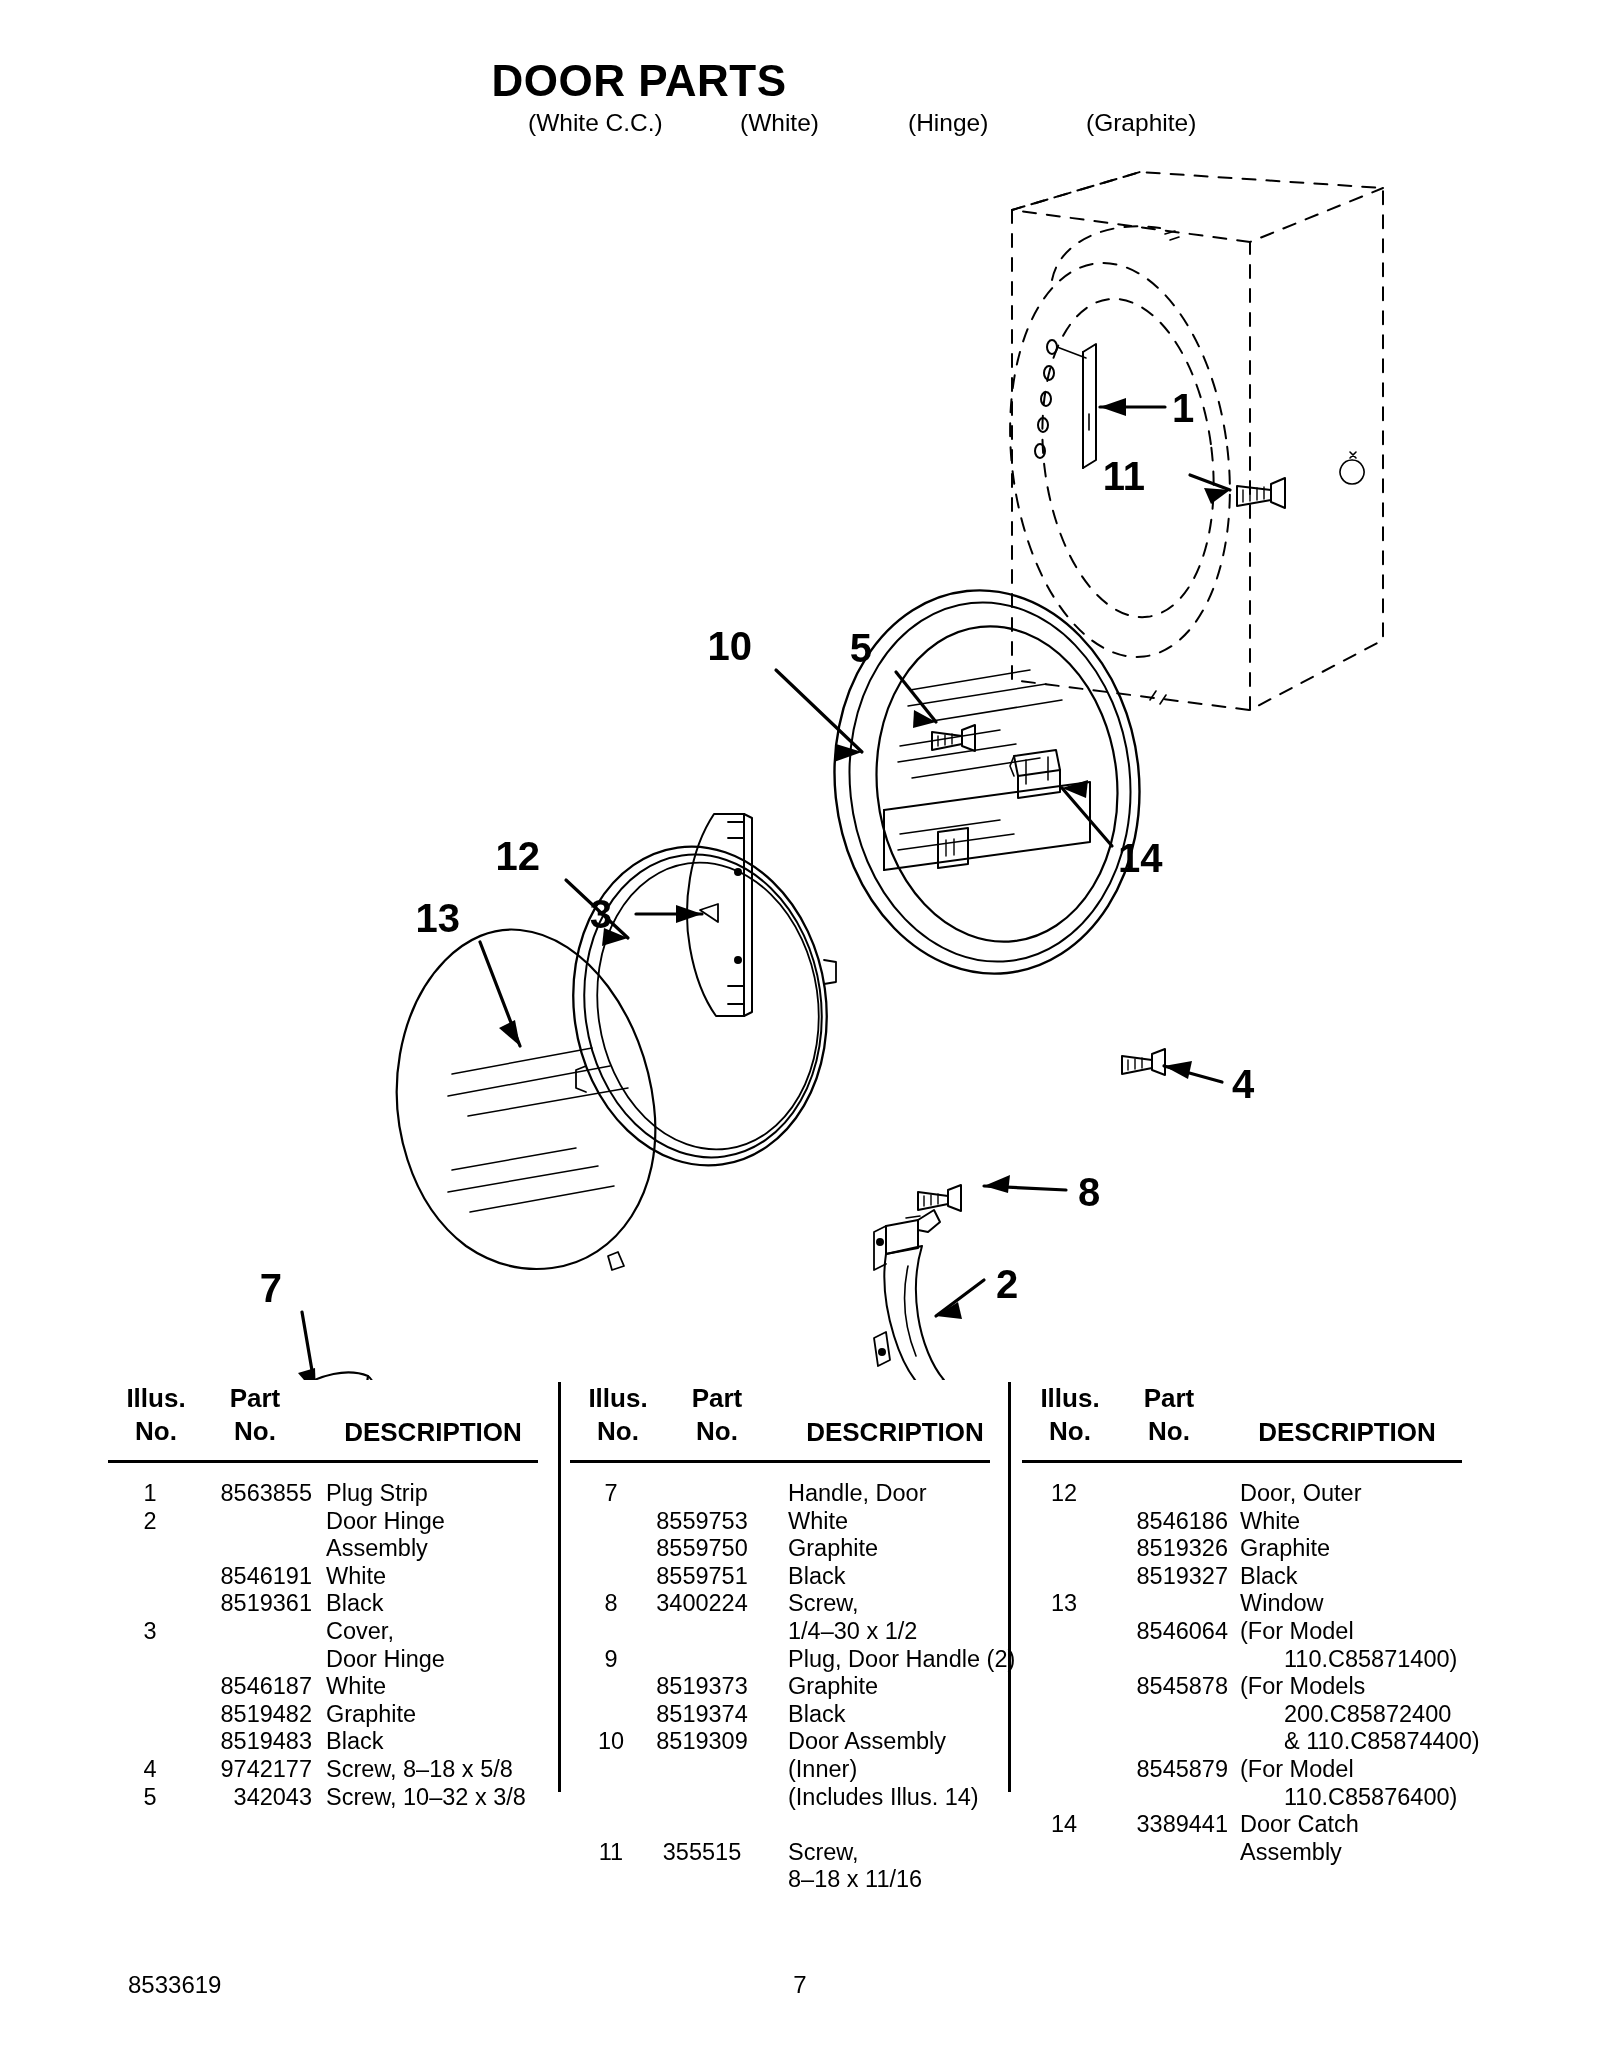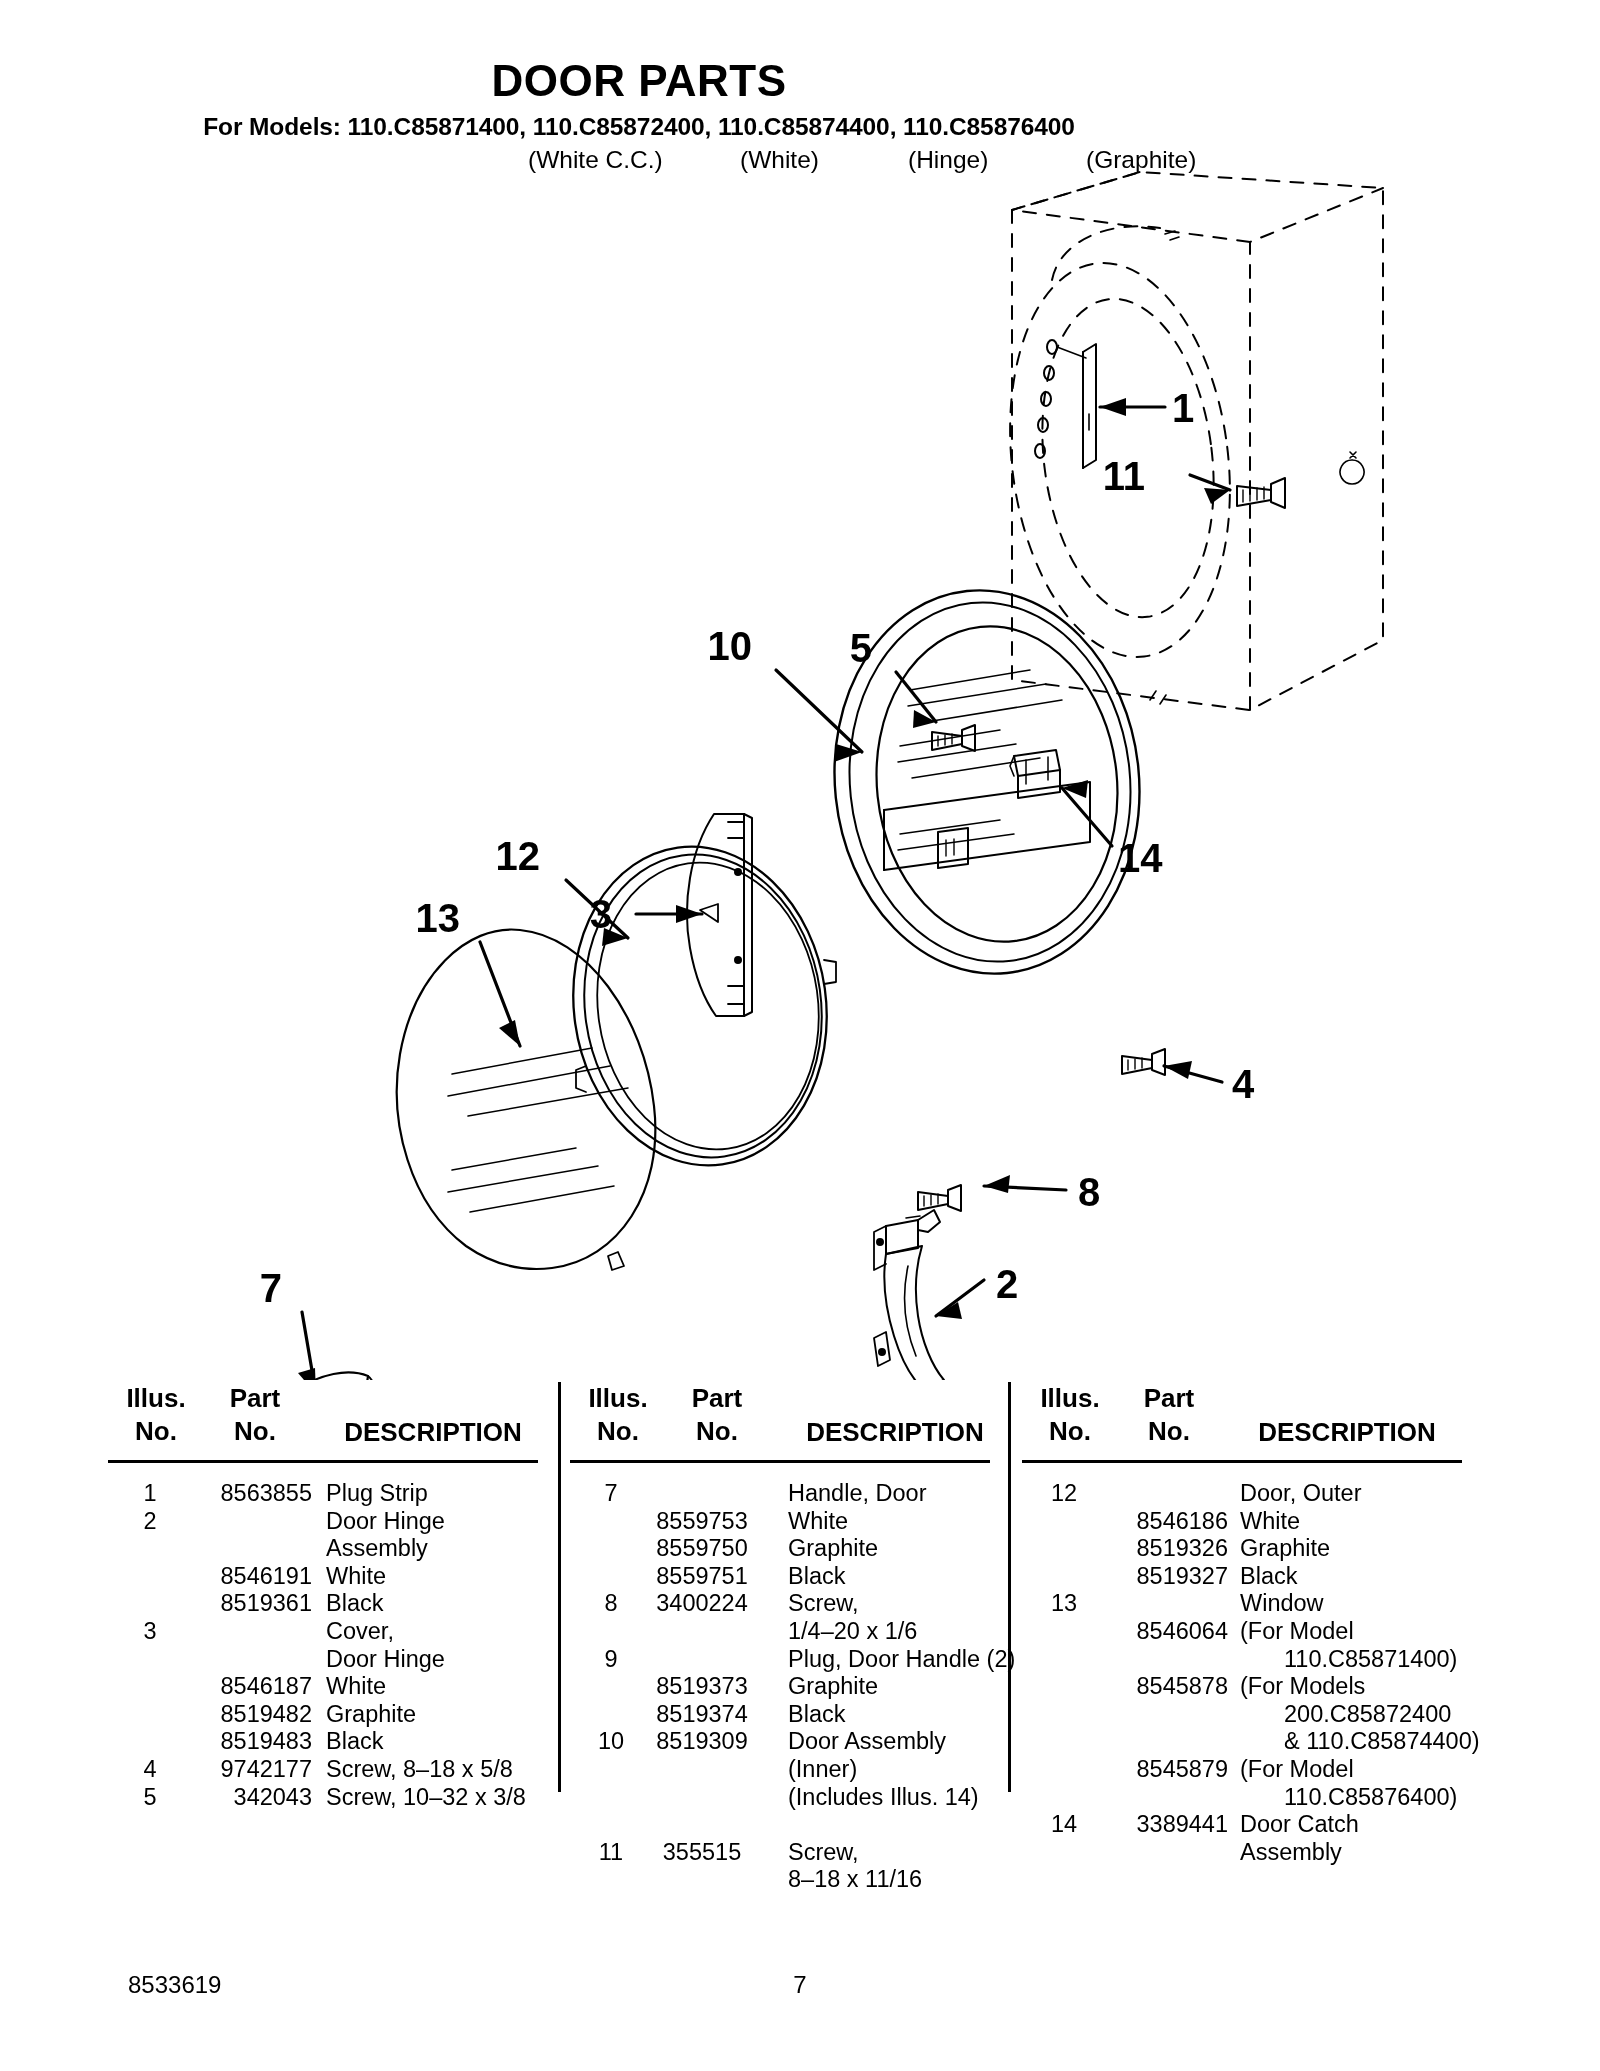--- a/index.html
+++ b/index.html
@@ -179,21 +179,20 @@
     font-size: 24px;
   }
 </style>
 </head>
 <body>
 
 <div class="page">
 
   <div class="header">
     <div class="doc-title">DOOR PARTS</div>
-    <div class="models-line">For Models: 110.C85871400, 110.C85872400, 110.C85874400, 110.C85876400</div>
     <div class="colors-line">
       <span class="c c1">(White C.C.)</span>
       <span class="c c2">(White)</span>
       <span class="c c3">(Hinge)</span>
       <span class="c c4">(Graphite)</span>
     </div>
   </div>
 
   <div class="diagram-wrap">
     <svg width="1600" height="1210" viewBox="0 0 1600 1210" xmlns="http://www.w3.org/2000/svg">
@@ -531,21 +530,21 @@
             <span class="desc">Black</span>
           </div>
           <div class="trow">
             <span class="illus">8</span>
             <span class="part">3400224</span>
             <span class="desc">Screw,</span>
           </div>
           <div class="trow">
             <span class="illus"></span>
             <span class="part"></span>
-            <span class="desc">1/4–20 x 1/6</span>
+            <span class="desc">1/4–30 x 1/2</span>
           </div>
           <div class="trow">
             <span class="illus">9</span>
             <span class="part"></span>
             <span class="desc">Plug, Door Handle (2)</span>
           </div>
           <div class="trow">
             <span class="illus"></span>
             <span class="part">8519373</span>
             <span class="desc">Graphite</span>

